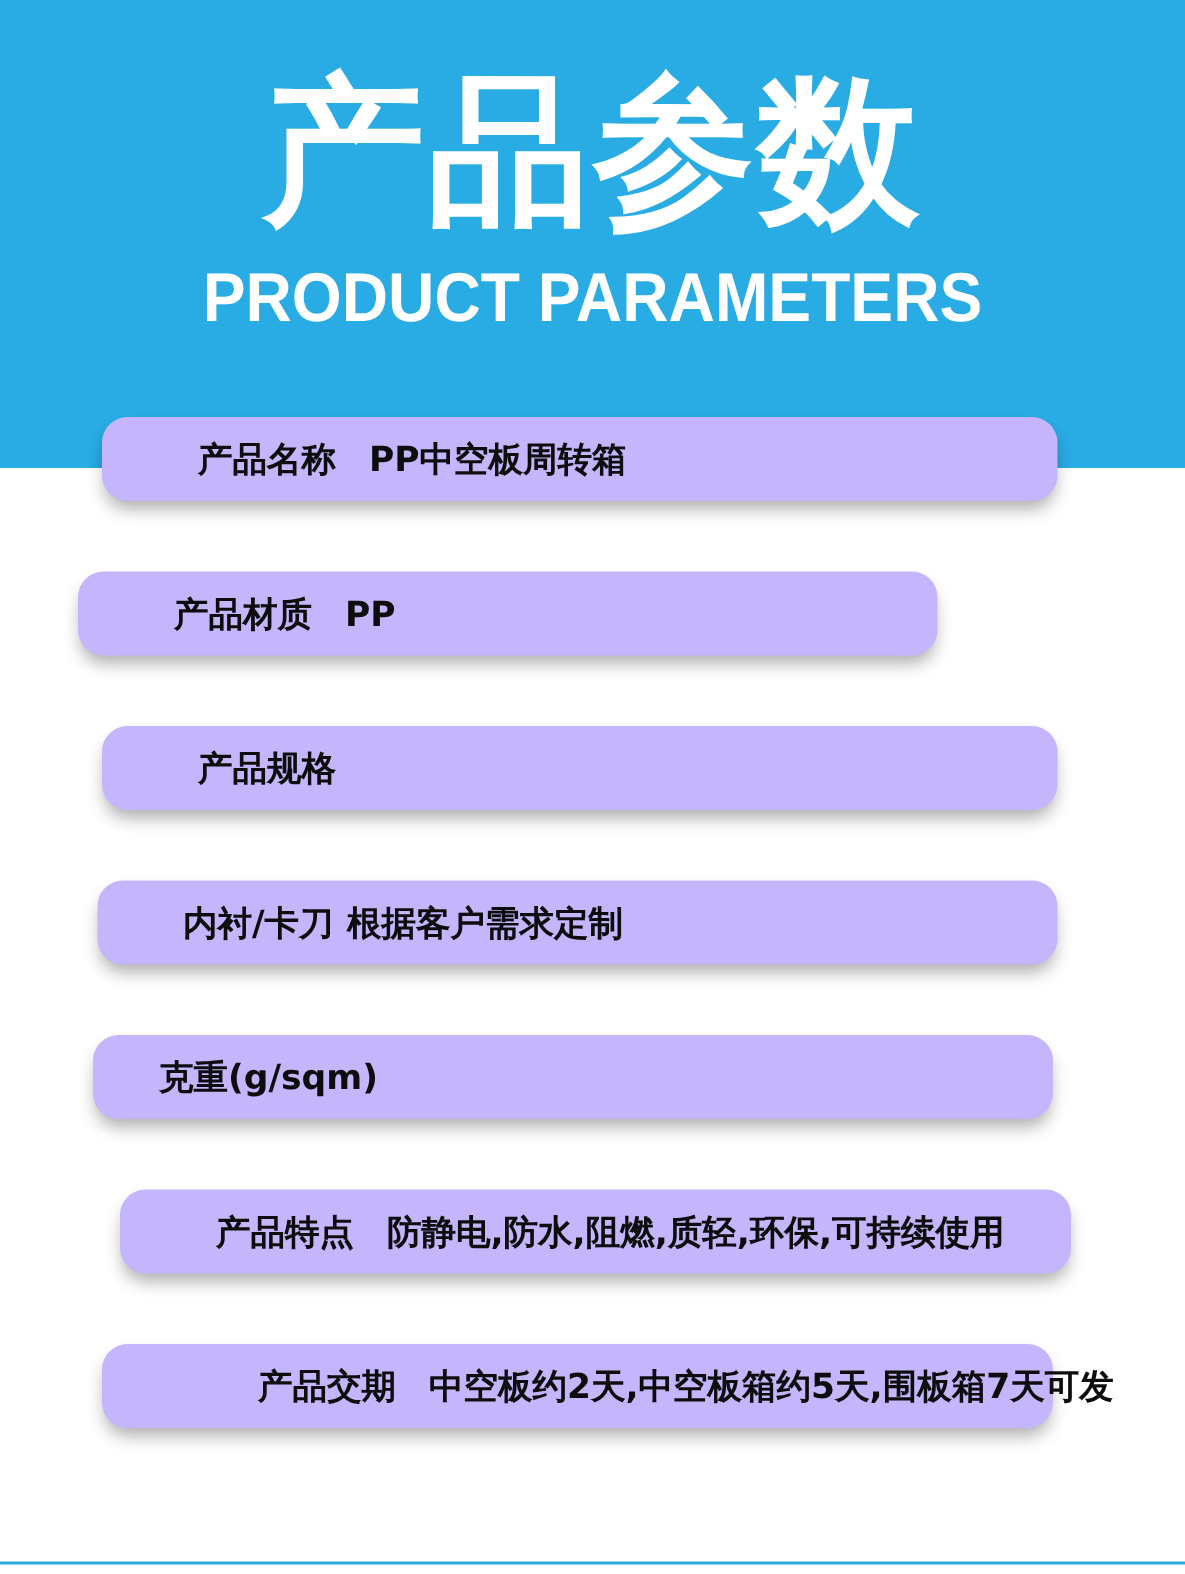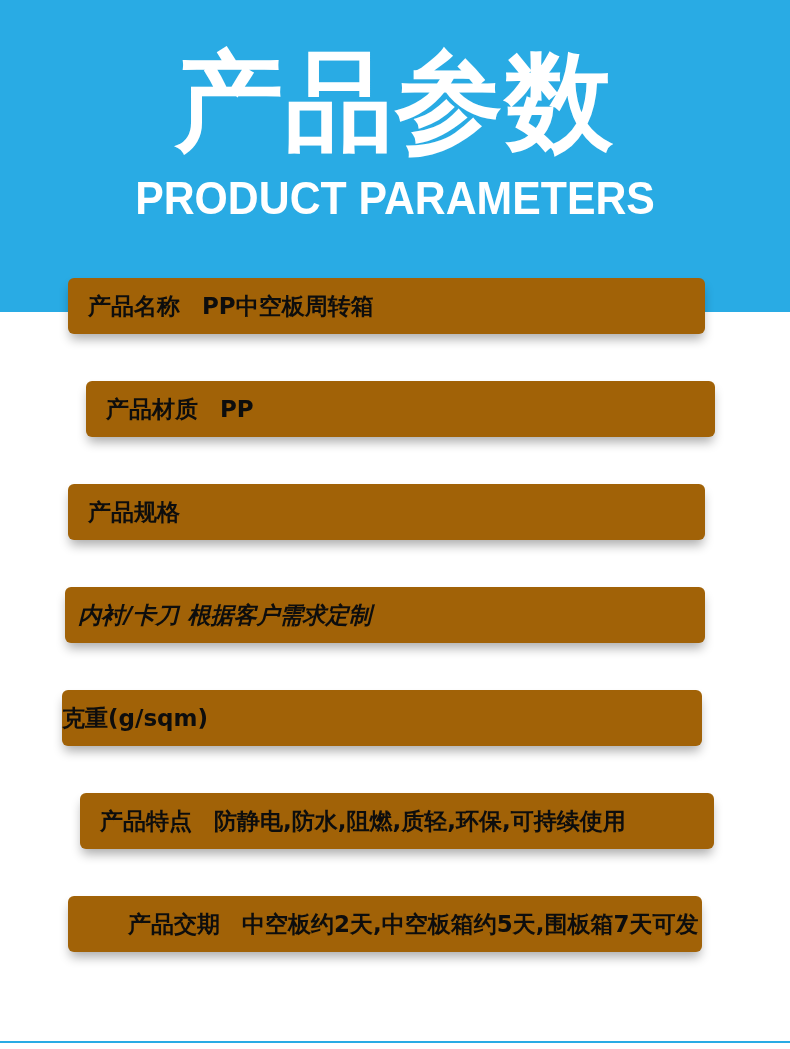--- a/index.html
+++ b/index.html
@@ -59,27 +59,28 @@
   .rows {
     position: absolute;
     left: 0;
     top: 0;
     width: 790px;
     height: 1049px;
   }
   .row-card {
     position: absolute;
     height: 56px;
-    background: #a16207;
-    border-radius: 6px;
+    background: #c4b5fd;
+    border-radius: 17px;
     box-shadow: 0 7px 11px -2px rgba(0, 0, 0, 0.33);
     display: flex;
     align-items: center;
     box-sizing: border-box;
     overflow: visible;
+    padding-left: 44px;
   }
   .row-inner {
     display: flex;
     align-items: baseline;
     white-space: nowrap;
   }
   .row-label {
     color: #0d0d0d;
     font-size: 23px;
     font-weight: bold;
@@ -89,31 +90,31 @@
   .row-value {
     color: #0d0d0d;
     font-size: 23px;
     font-weight: bold;
     font-family: "DejaVu Sans", "Liberation Sans", sans-serif;
     letter-spacing: 0px;
   }
 
   
   .r0 { left: 68px;  top: 278px; width: 637px; }
-  .r1 { left: 86px;  top: 381px; width: 629px; text-align: right; }
+  .r1 { left: 52px;  top: 381px; width: 573px; text-align: right; }
   .r2 { left: 68px;  top: 484px; width: 637px; }
   .r3 { left: 65px;  top: 587px; width: 640px; }
   .r4 { left: 62px;  top: 690px; width: 640px; }
   .r5 { left: 80px;  top: 793px; width: 634px; }
   .r6 { left: 68px;  top: 896px; width: 634px; }
 
   .r0 .row-inner { padding-left: 20px; }
   .r1 .row-inner { padding-left: 20px; }
   .r2 .row-inner { padding-left: 20px; }
-  .r3 .row-inner { padding-left: 13px; font-style: italic; }
+  .r3 .row-inner { padding-left: 13px; }
   .r4 .row-inner { padding-left: 0px; text-align: center; }
   .r5 .row-inner { padding-left: 20px; }
   .r6 .row-inner { padding-left: 20px; margin-left: 40px; }
 
   .gap-wide  { display: inline-block; width: 22px; }
   .gap-narrow{ display: inline-block; width: 9px; }
 
   
   .bottom-rule {
     position: absolute;

